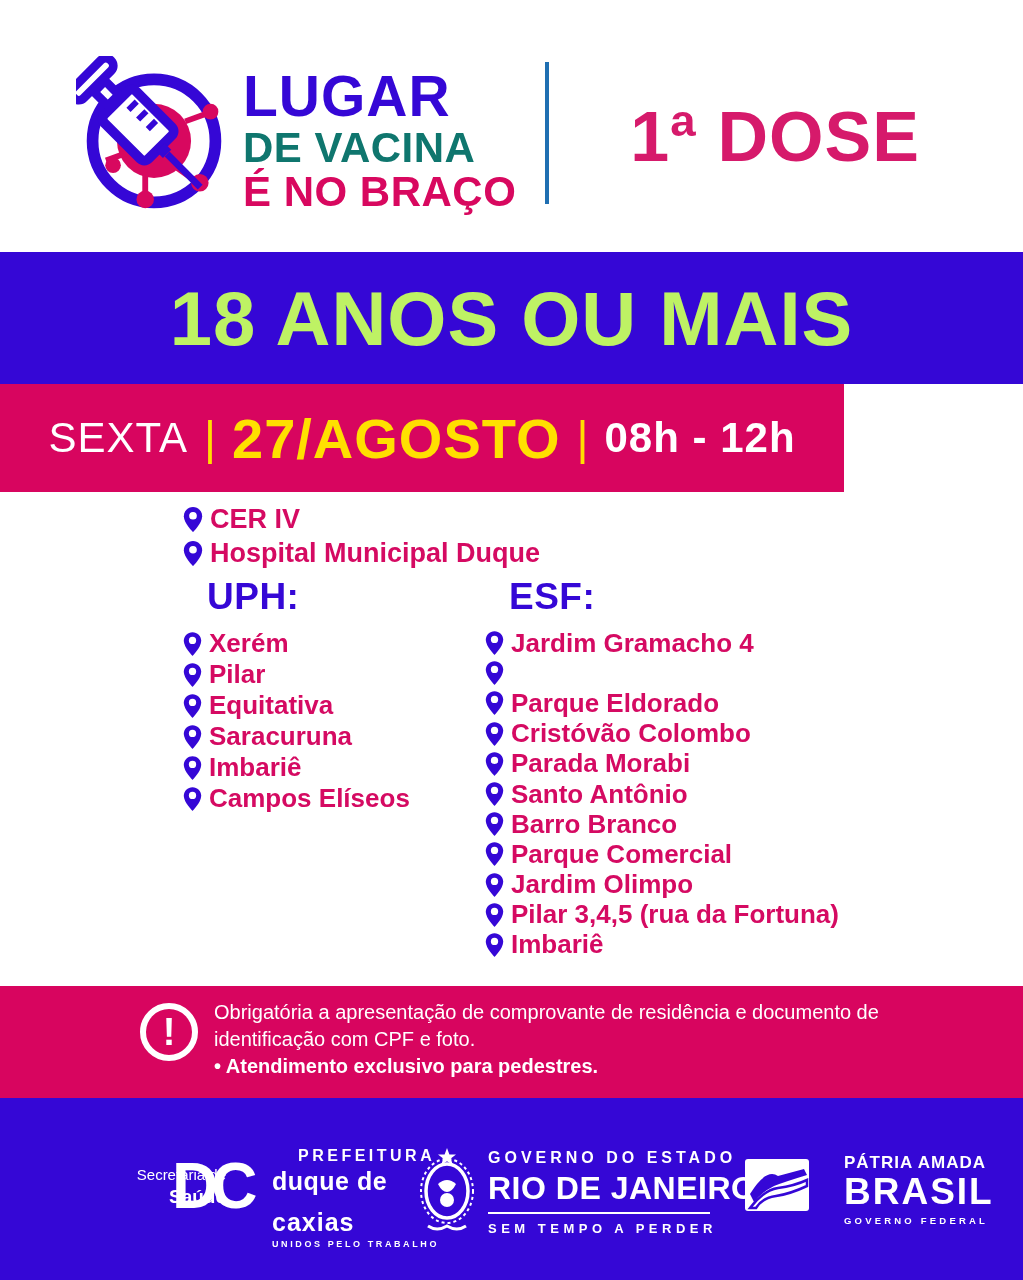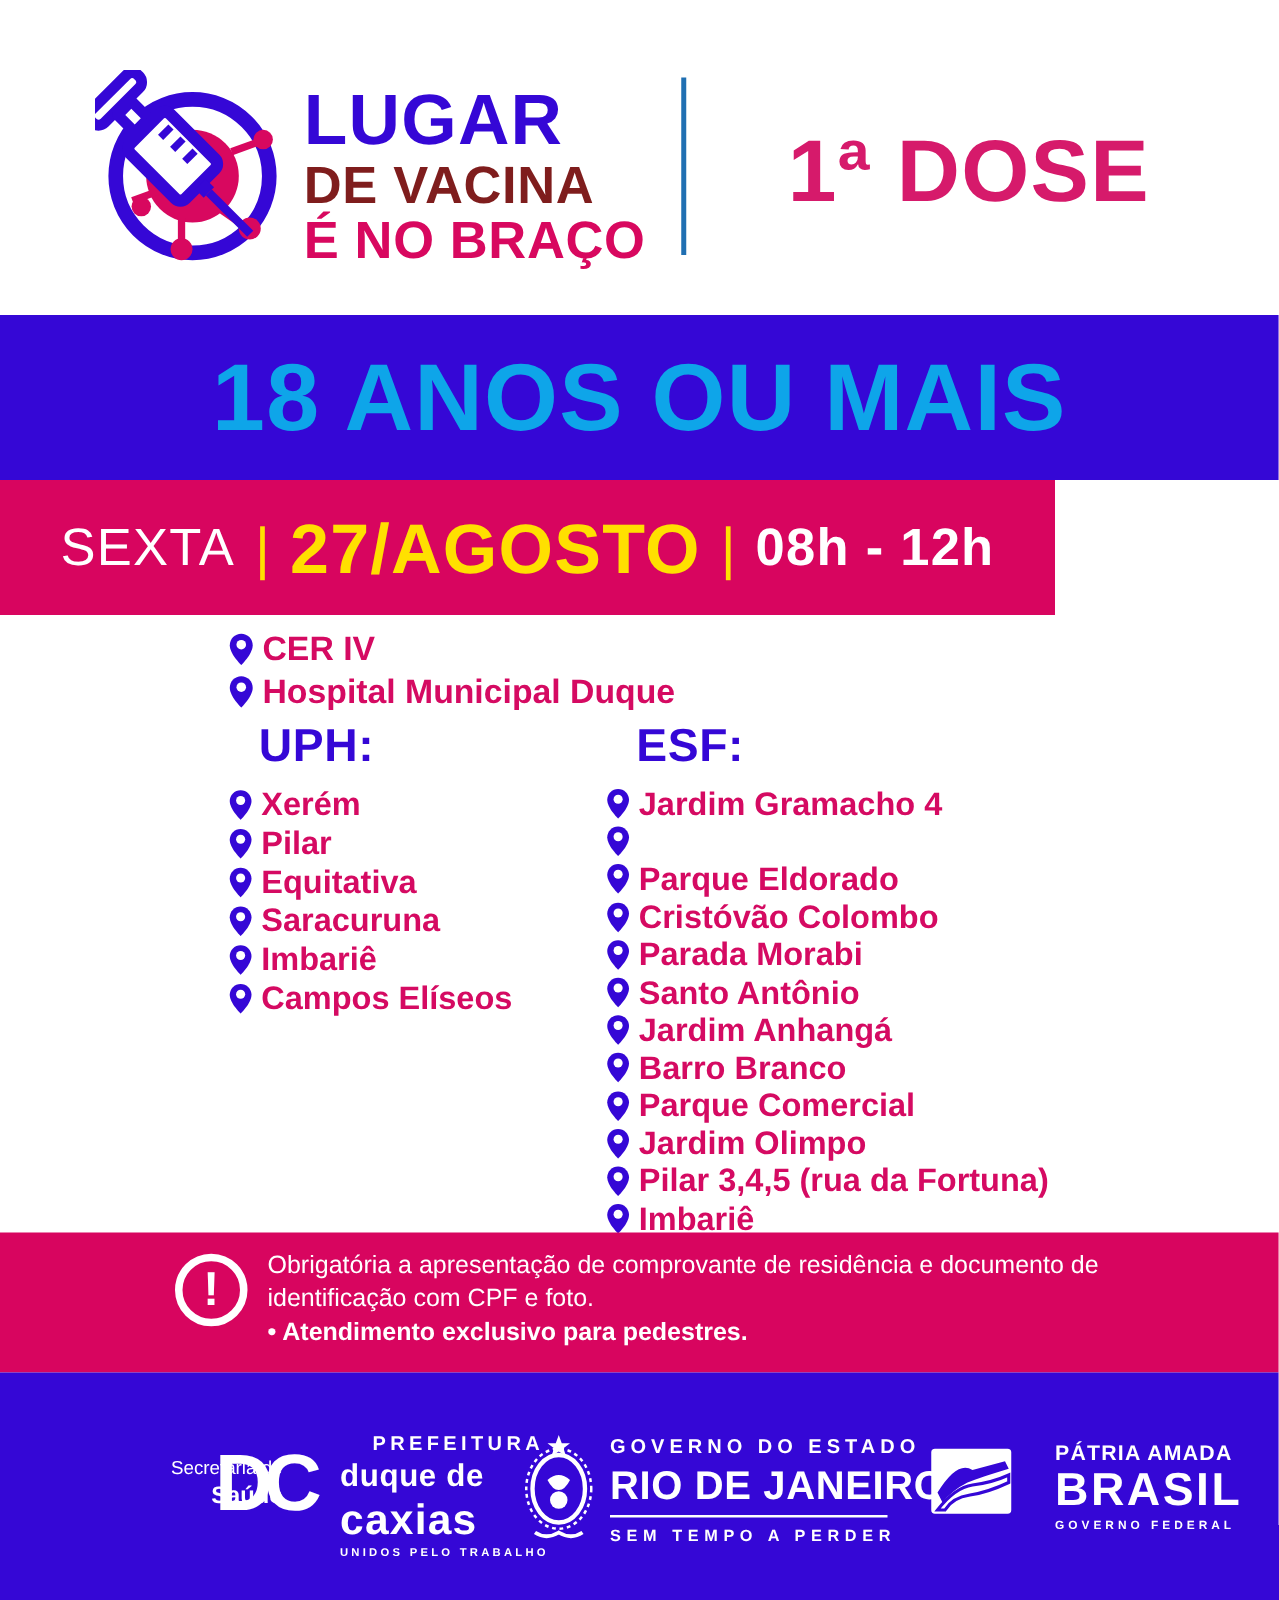--- a/index.html
+++ b/index.html
@@ -6,30 +6,30 @@
   html,body { width:1023px; height:1280px; background:#fff; overflow:hidden;
               font-family:"Liberation Sans", sans-serif; }
   .abs { position:absolute; }
   #poster { position:relative; width:1023px; height:1280px; background:#ffffff; }
 
   
   .header { top:0; left:0; width:1023px; height:252px; background:#fff; }
   .logo-icon { top:56px; left:76px; width:156px; height:160px; }
   .logo-words { top:68px; left:243px; line-height:1; }
   .logo-l1 { font-size:57px; font-weight:900; color:#3507d6; letter-spacing:1px; }
-  .logo-l2 { font-size:42px; font-weight:900; color:#7f1d1d; letter-spacing:0.5px; margin-top:2px;}
+  .logo-l2 { font-size:42px; font-weight:900; color:#0f766e; letter-spacing:0.5px; margin-top:2px;}
   .logo-l3 { font-size:42px; font-weight:900; color:#d8085f; letter-spacing:0.5px; margin-top:2px;}
   .hdr-divider { top:62px; left:545px; width:4px; height:142px; background:#1f6fb2; }
   .dose { top:92px; left:575px; width:400px; height:90px; text-align:center;
           font-size:70px; font-weight:900; color:#d61a6b; letter-spacing:1px; line-height:90px;}
 
   
   .band-age { top:252px; left:0; width:1023px; height:132px; background:#3507d6;
               display:flex; align-items:center; justify-content:center; }
-  .band-age-text { color:#0ea5e9; font-size:76px; font-weight:900; letter-spacing:1px; }
+  .band-age-text { color:#bef264; font-size:76px; font-weight:900; letter-spacing:1px; }
   .band-date { top:384px; left:0; width:844px; height:108px; background:#d8055f;
                display:flex; align-items:center; justify-content:center; gap:16px; }
   .sched-day  { color:#ffffff; font-size:42px; font-weight:400; letter-spacing:1px; }
   .sched-sep  { color:#ffe000; font-size:46px; font-weight:300; }
   .sched-date { color:#ffe000; font-size:56px; font-weight:900; letter-spacing:1px; }
   .sched-time { color:#ffffff; font-size:42px; font-weight:700; letter-spacing:1px; }
 
   
   .content { top:492px; left:0; width:1023px; height:494px; background:#fff; }
   .pin-item { display:flex; align-items:center; color:#d50a62; font-weight:800; }
@@ -55,21 +55,21 @@
   
   .footer { top:1098px; left:0; width:1023px; height:182px; background:#3507d6; color:#fff; }
   .f-secretaria { top:68px; left:88px; width:138px; text-align:right; line-height:1.25; }
   .f-secretaria .l1 { font-size:15px; font-weight:400; }
   .f-secretaria .l2 { font-size:19px; font-weight:700; }
   .f-dc { top:42px; left:172px; font-size:64px; font-weight:900; letter-spacing:-7px;
           line-height:92px; }
   .f-pref { top:50px; left:272px; line-height:1; }
   .f-pref .l1 { font-size:16px; font-weight:700; letter-spacing:3.5px; margin-left:2px;padding-left:24px;}
   .f-pref .l2 { font-size:25px; font-weight:800; margin-top:5px; letter-spacing:0.5px;}
-  .f-pref .l3 { font-size:34px; font-weight:800; letter-spacing:1px; margin-top:5px;}
+  .f-pref .l3 { font-size:25px; font-weight:800; letter-spacing:1px; margin-top:16px;}
   .f-pref .l4 { font-size:9px;  font-weight:700; letter-spacing:2.6px; margin-top:5px;}
   .f-crest { top:48px; left:416px; width:62px; height:86px; }
   .f-estado { top:52px; left:488px; line-height:1; }
   .f-estado .l1 { font-size:16px; font-weight:700; letter-spacing:4px; }
   .f-estado .l2 { font-size:32px; font-weight:900; letter-spacing:0.5px; margin-top:6px; }
   .f-estado .rule { width:222px; height:2px; background:#fff; margin-top:8px; }
   .f-estado .l3 { font-size:13px; font-weight:600; letter-spacing:4.5px; margin-top:8px; }
   .f-flag { top:58px; left:744px; width:66px; height:58px; }
   .f-brasil { top:56px; left:820px; line-height:1;margin-left:24px; }
   .f-brasil .l1 { font-size:17px; font-weight:700; letter-spacing:1px; }
@@ -250,27 +250,20 @@
           </div>
 
           <div class="pin-item">
             <svg width="19" height="26" viewBox="0 0 24 32">
               <path d="M12 1C5.9 1 1 5.9 1 12c0 8.5 11 19 11 19s11-10.5 11-19C23 5.9 18.1 1 12 1z" fill="#3507d6"></path>
               <circle cx="12" cy="11.5" r="4.6" fill="#ffffff"></circle>
             </svg>
             <span>Santo Antônio</span>
           </div>
 
-          <div class="pin-item">
-            <svg width="19" height="26" viewBox="0 0 24 32">
-              <path d="M12 1C5.9 1 1 5.9 1 12c0 8.5 11 19 11 19s11-10.5 11-19C23 5.9 18.1 1 12 1z" fill="#3507d6"></path>
-              <circle cx="12" cy="11.5" r="4.6" fill="#ffffff"></circle>
-            </svg>
-            <span>Jardim Anhangá</span>
-          </div>
 
           <div class="pin-item">
             <svg width="19" height="26" viewBox="0 0 24 32">
               <path d="M12 1C5.9 1 1 5.9 1 12c0 8.5 11 19 11 19s11-10.5 11-19C23 5.9 18.1 1 12 1z" fill="#3507d6"></path>
               <circle cx="12" cy="11.5" r="4.6" fill="#ffffff"></circle>
             </svg>
             <span>Barro Branco</span>
           </div>
 
           <div class="pin-item">

